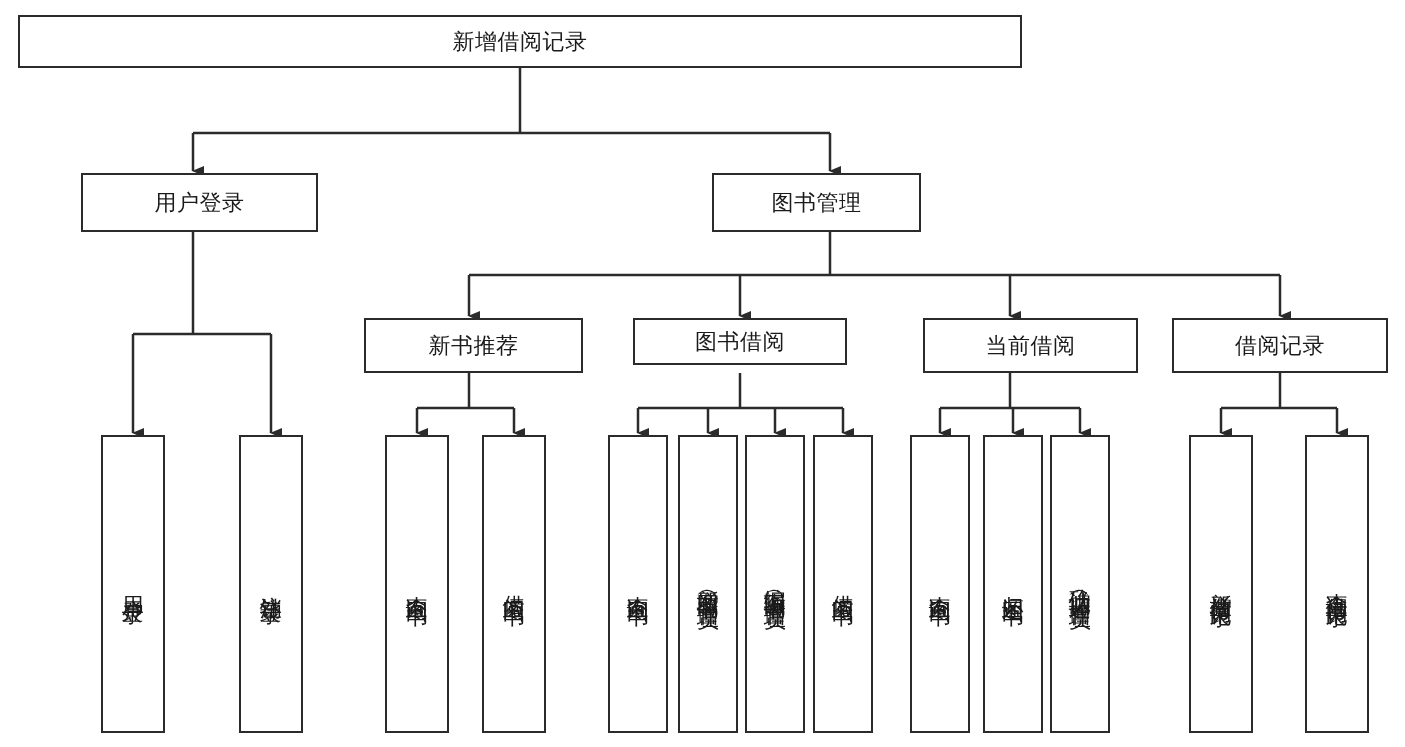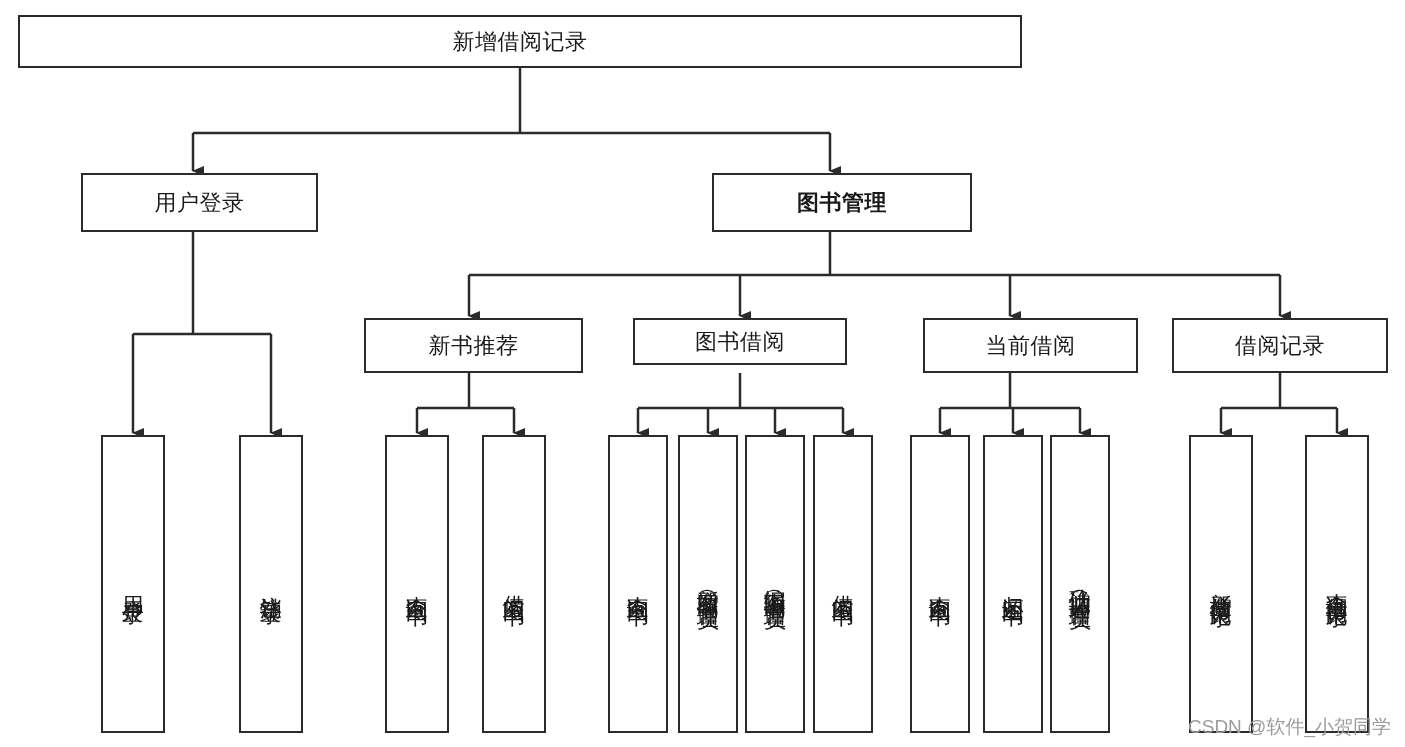--- a/index.html
+++ b/index.html
@@ -108,21 +108,21 @@
       </g>
   </svg>
 
   <div id="nodes-layer">
       <div class="node" style="left: 18px; top: 15px; width: 1004px; height: 53px; border-color: rgb(43, 43, 43); background: rgb(255, 255, 255);">
         <span class="label">新增借阅记录</span>
       </div>
       <div class="node" style="left: 81px; top: 173px; width: 237px; height: 59px; border-color: rgb(43, 43, 43); background: rgb(255, 255, 255);">
         <span class="label">用户登录</span>
       </div>
-      <div class="node" style="left: 712px; top: 173px; width: 260px; height: 59px; border-color: rgb(43, 43, 43); background: rgb(255, 255, 255); font-weight: bold;">
+      <div class="node" style="left: 712px; top: 173px; width: 209px; height: 59px; border-color: rgb(43, 43, 43); background: rgb(255, 255, 255);">
         <span class="label">图书管理</span>
       </div>
       <div class="node" style="left: 364px; top: 318px; width: 219px; height: 55px; border-color: rgb(43, 43, 43); background: rgb(255, 255, 255);">
         <span class="label">新书推荐</span>
       </div>
       <div class="node" style="left: 633px; top: 318px; width: 214px; height: 47px; border-color: rgb(43, 43, 43); background: rgb(255, 255, 255);">
         <span class="label">图书借阅</span>
       </div>
       <div class="node" style="left: 903px; top: 318px; width: 215px; height: 55px; border-color: rgb(43, 43, 43); background: rgb(255, 255, 255); margin-left: 20px;">
         <span class="label">当前借阅</span>
@@ -164,14 +164,13 @@
         <span class="label">确认归还（管理员）</span>
       </div>
       <div class="node leaf" style="left: 1189px; top: 435px; width: 64px; height: 298px; border-color: rgb(43, 43, 43); background: rgb(255, 255, 255);">
         <span class="label">新增借阅记录</span>
       </div>
       <div class="node leaf" style="left: 1305px; top: 435px; width: 64px; height: 298px; border-color: rgb(43, 43, 43); background: rgb(255, 255, 255);">
         <span class="label">查询借阅记录</span>
       </div>
     </div>
 
-  <div class="watermark" style="left: 1188px; top: 714px; color: rgb(155, 155, 155);">CSDN @软件_小贺同学</div>
 </div>
 
 </body></html>

